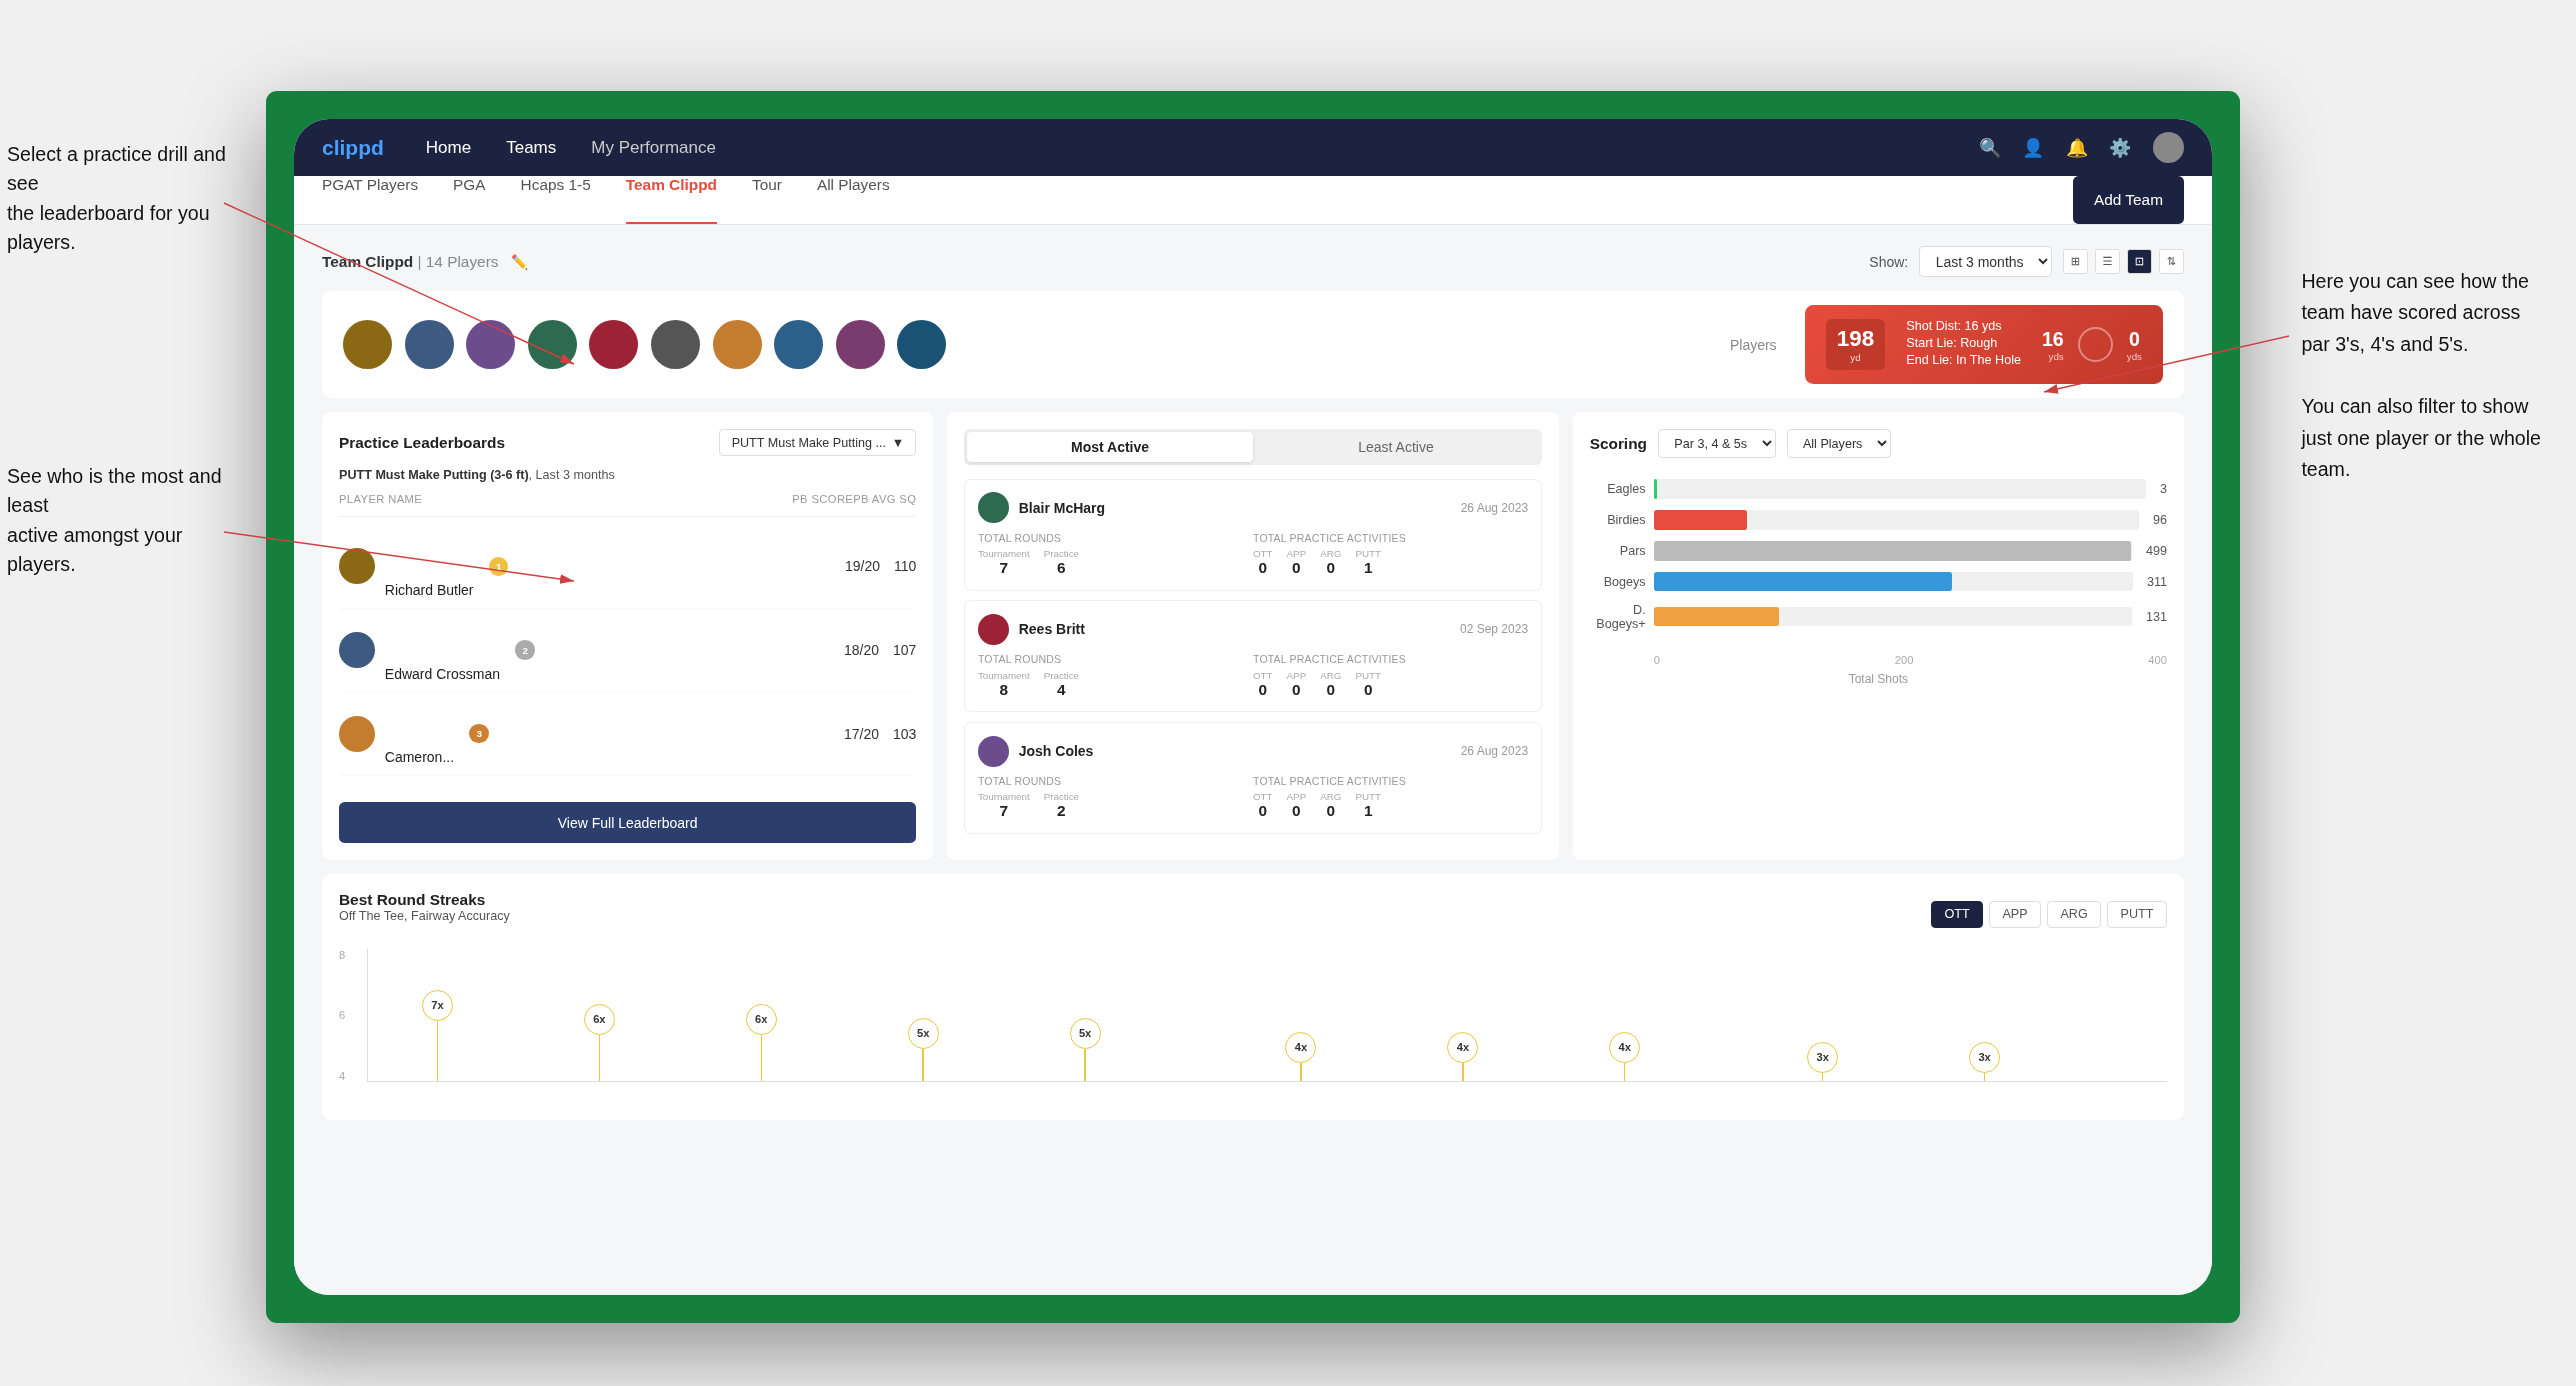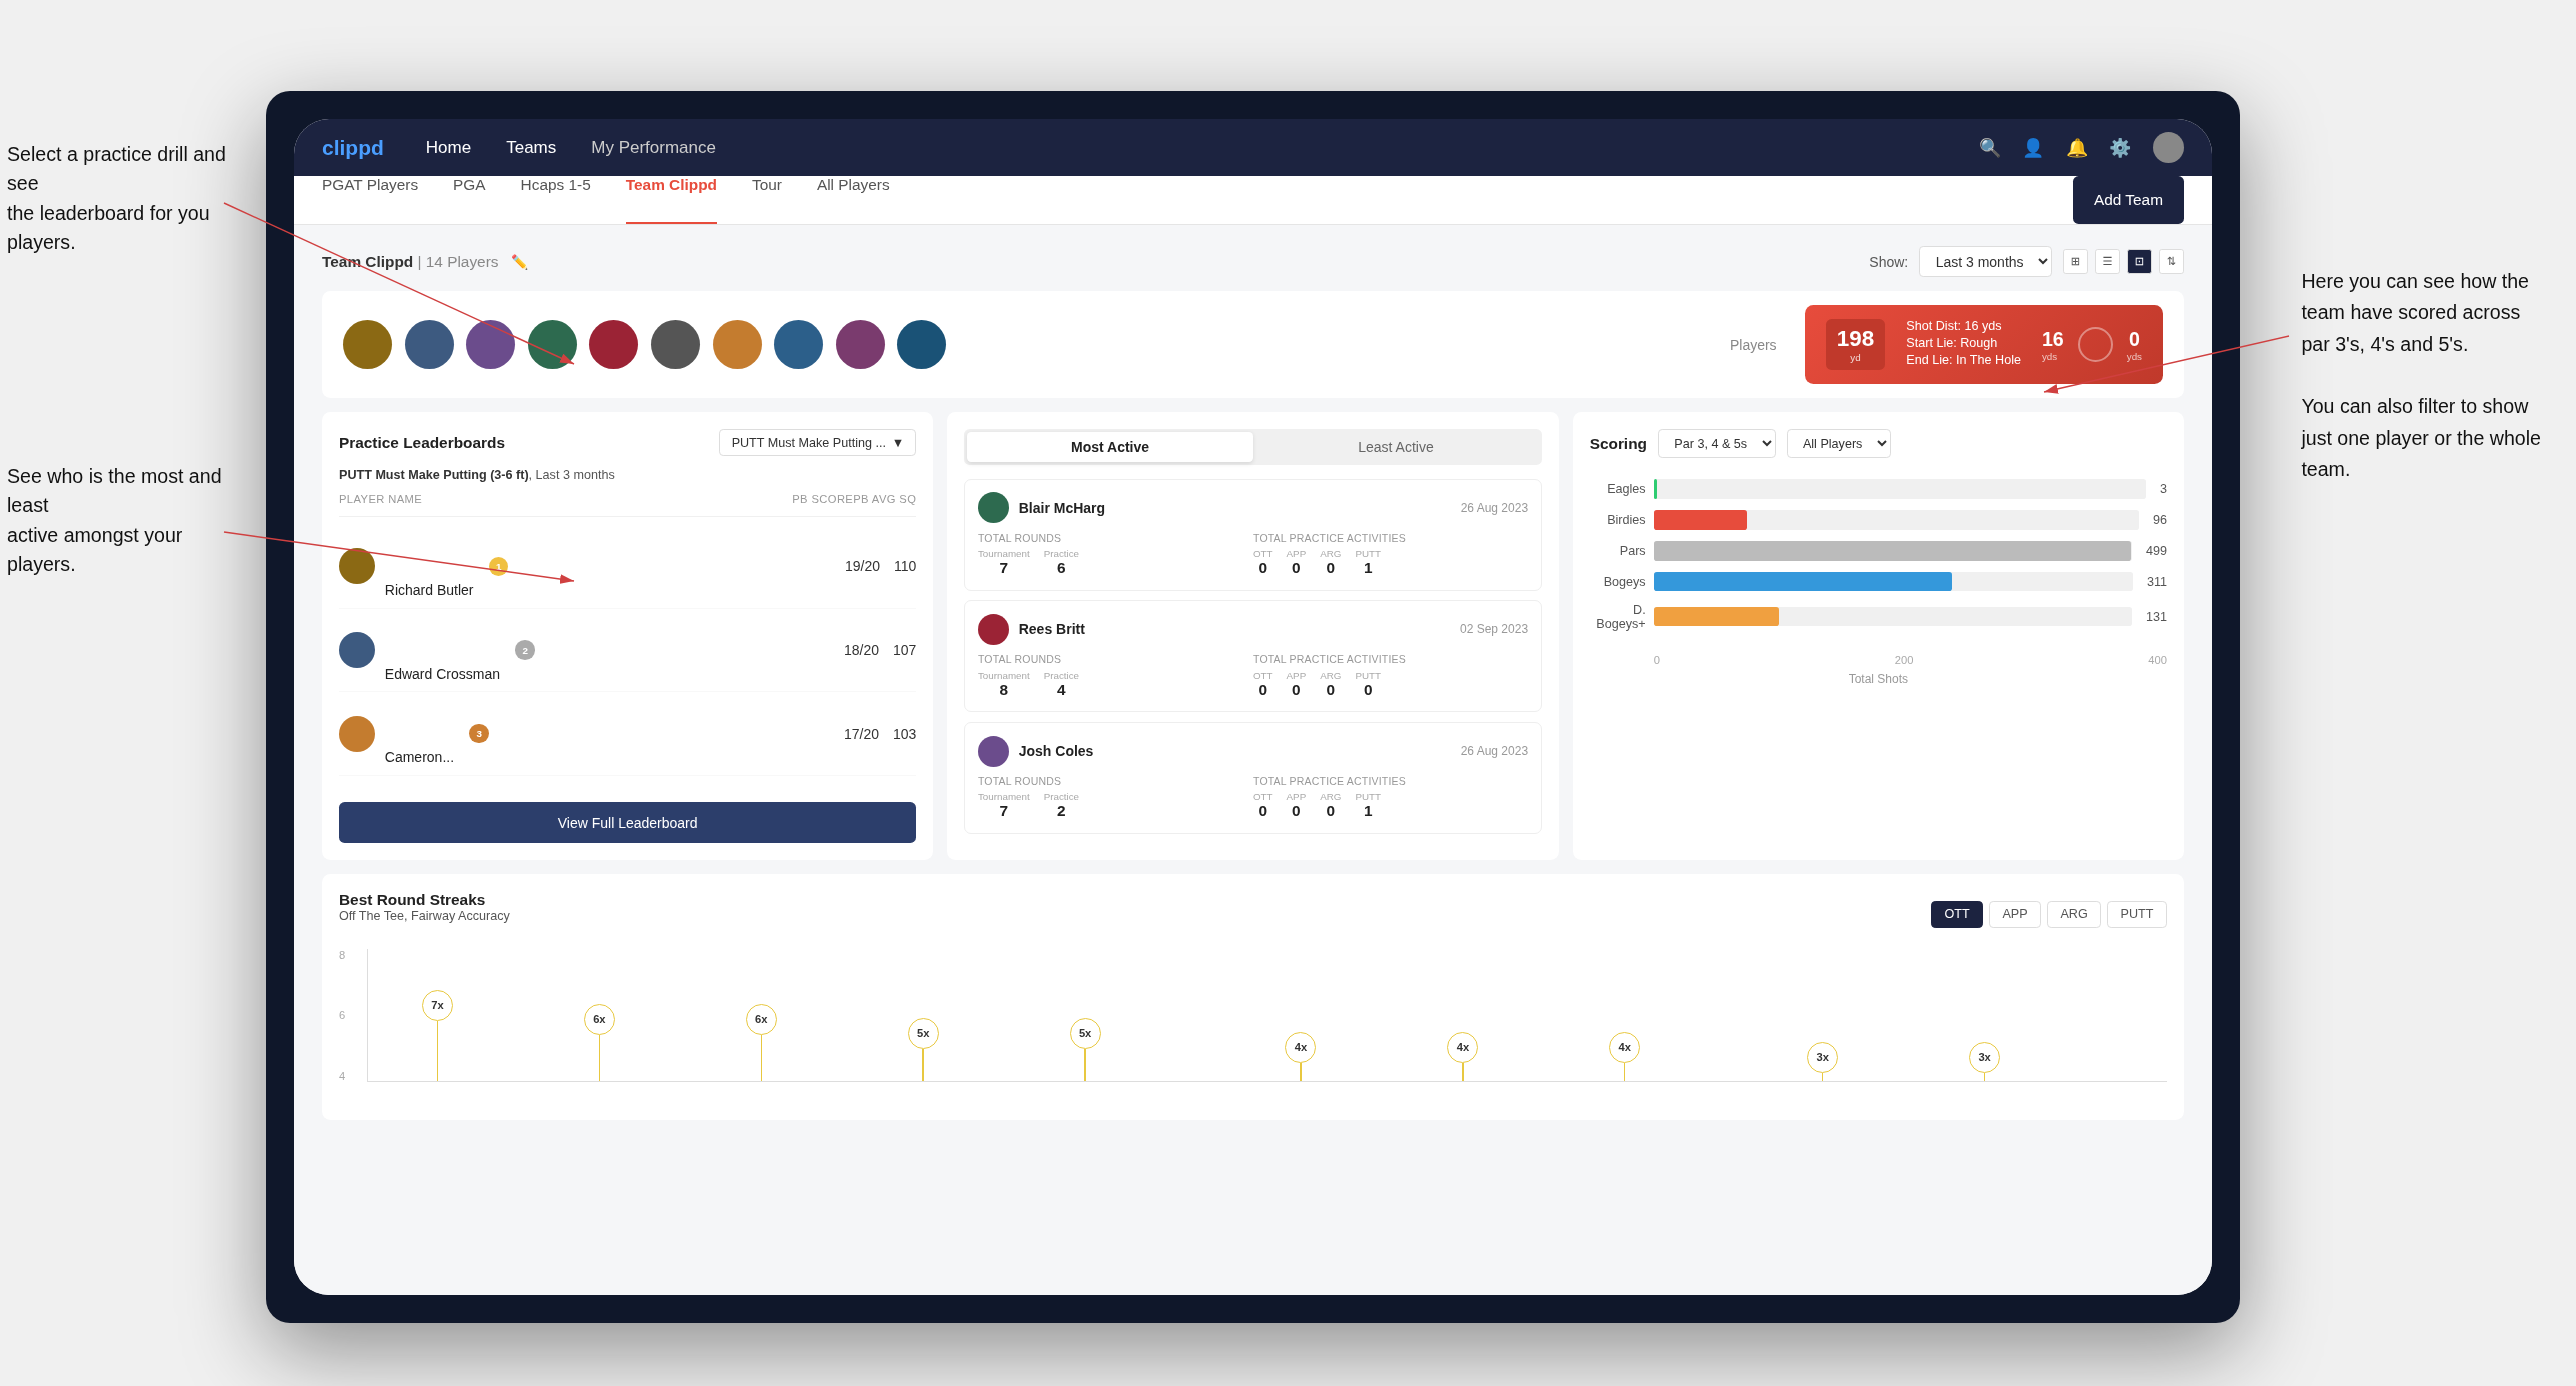--- a/index.html
+++ b/index.html
@@ -12,22 +12,22 @@
       overflow: hidden;
     }
 
     
     .ipad-frame {
       position: absolute;
       left: 266px;
       top: 91px;
       width: 1974px;
       height: 1232px;
-      background: #0f172a;
-      border-radius: 24px;
+      background: #15803d;
+      border-radius: 11px;
       box-shadow: 0 28px 84px rgba(0,0,0,0.4);
     }
     .ipad-screen {
       position: absolute;
       left: 28px;
       top: 28px;
       width: 1918px;
       height: 1176px;
       background: #fff;
       border-radius: 35px;
@@ -616,21 +616,21 @@
           <div class="shot-dist">
             <div class="shot-dist-num">198</div>
             <div class="shot-dist-unit">yd</div>
           </div>
           <div class="shot-info">
             <div>Shot Dist: 16 yds</div>
             <div>Start Lie: Rough</div>
             <div>End Lie: In The Hole</div>
           </div>
           <div style="display:flex;gap:14px;align-items:center;">
-            <div style="text-align:left;">
+            <div style="text-align:right;">
               <div style="font-size:19.6px;font-weight:700;color:#fff;">16</div>
               <div style="font-size:9.8px;color:rgba(255,255,255,0.7);">yds</div>
             </div>
             <div style="width:35px;height:35px;border-radius:50%;border:2.1px solid rgba(255,255,255,0.4);display:flex;align-items:center;justify-content:center;"></div>
             <div style="text-align:center;">
               <div style="font-size:19.6px;font-weight:700;color:#fff;">0</div>
               <div style="font-size:9.8px;color:rgba(255,255,255,0.7);">yds</div>
             </div>
           </div>
         </div>

